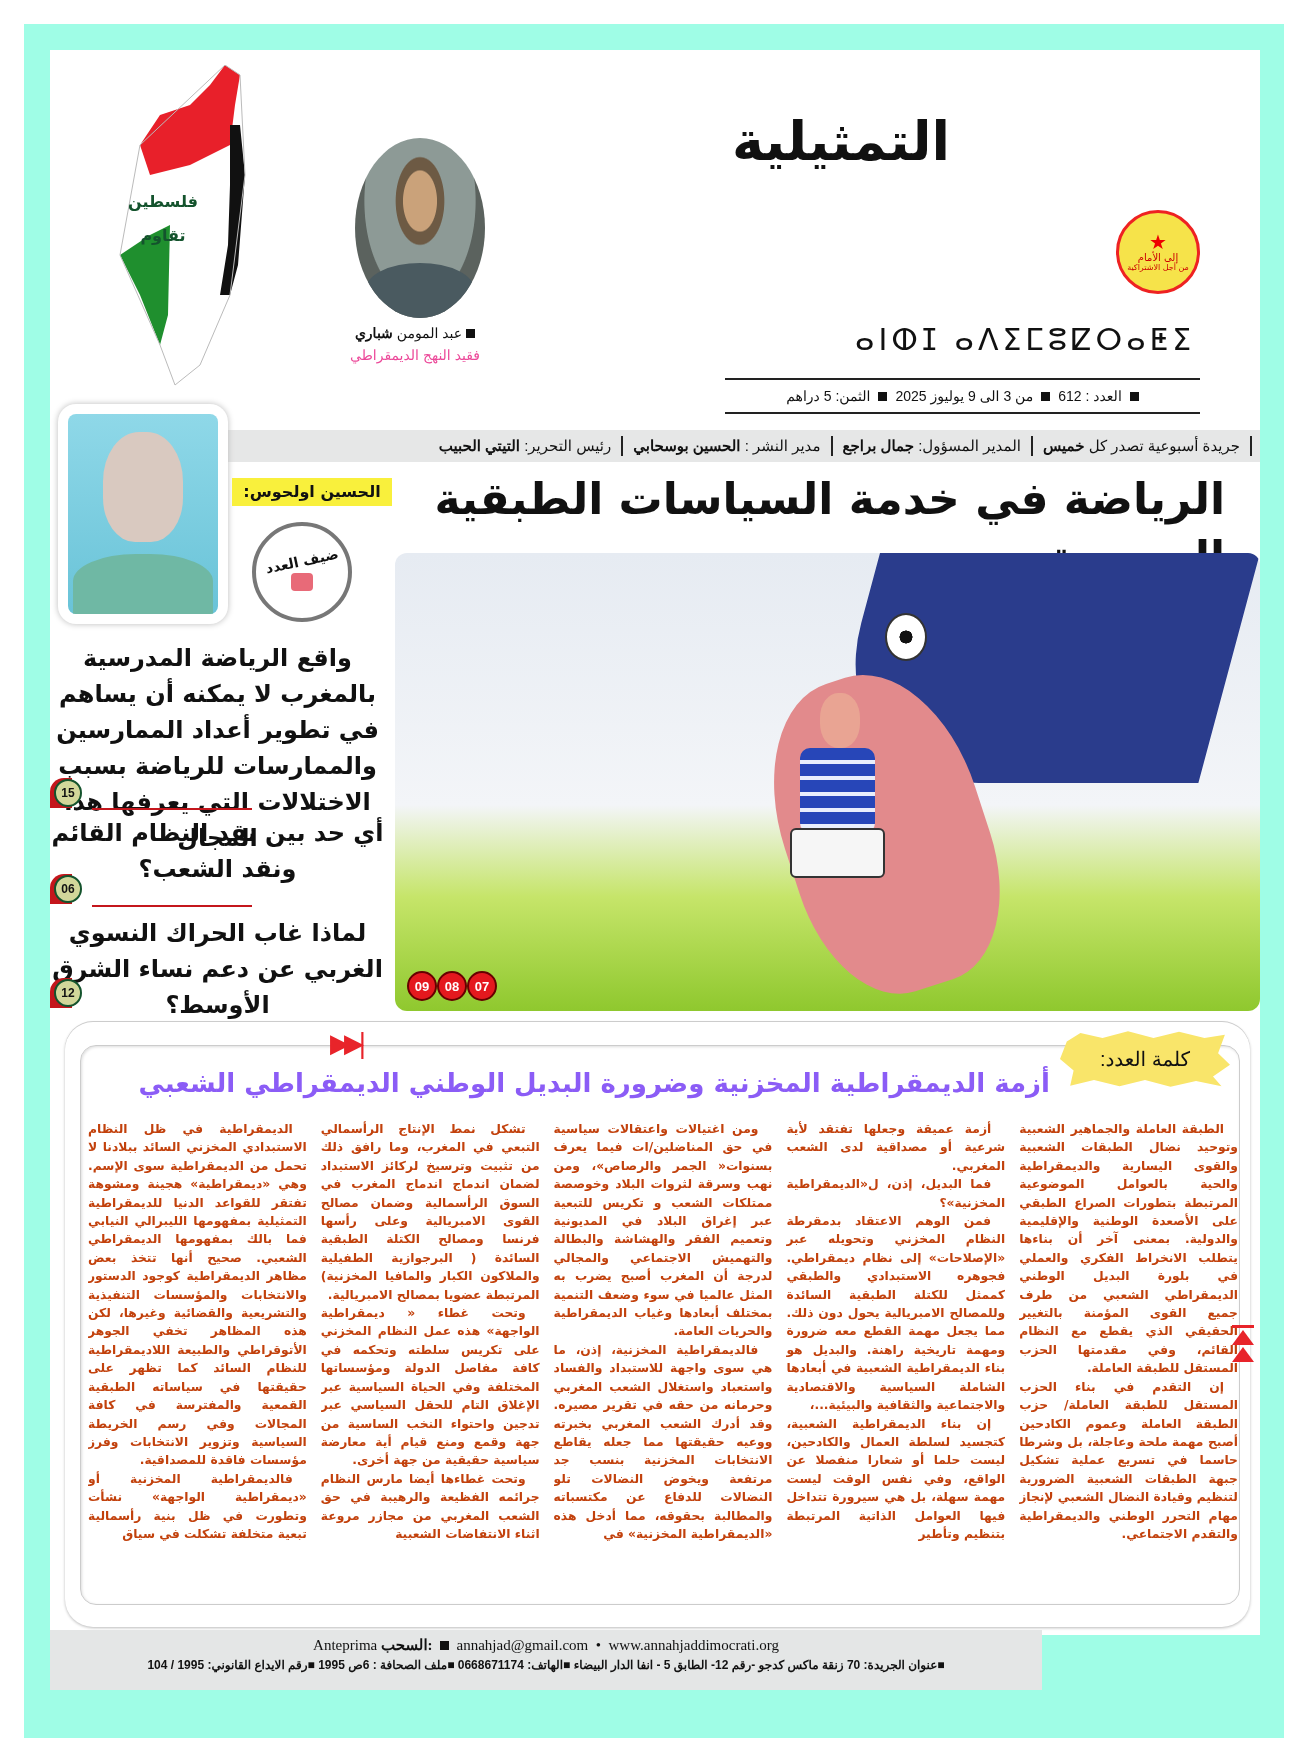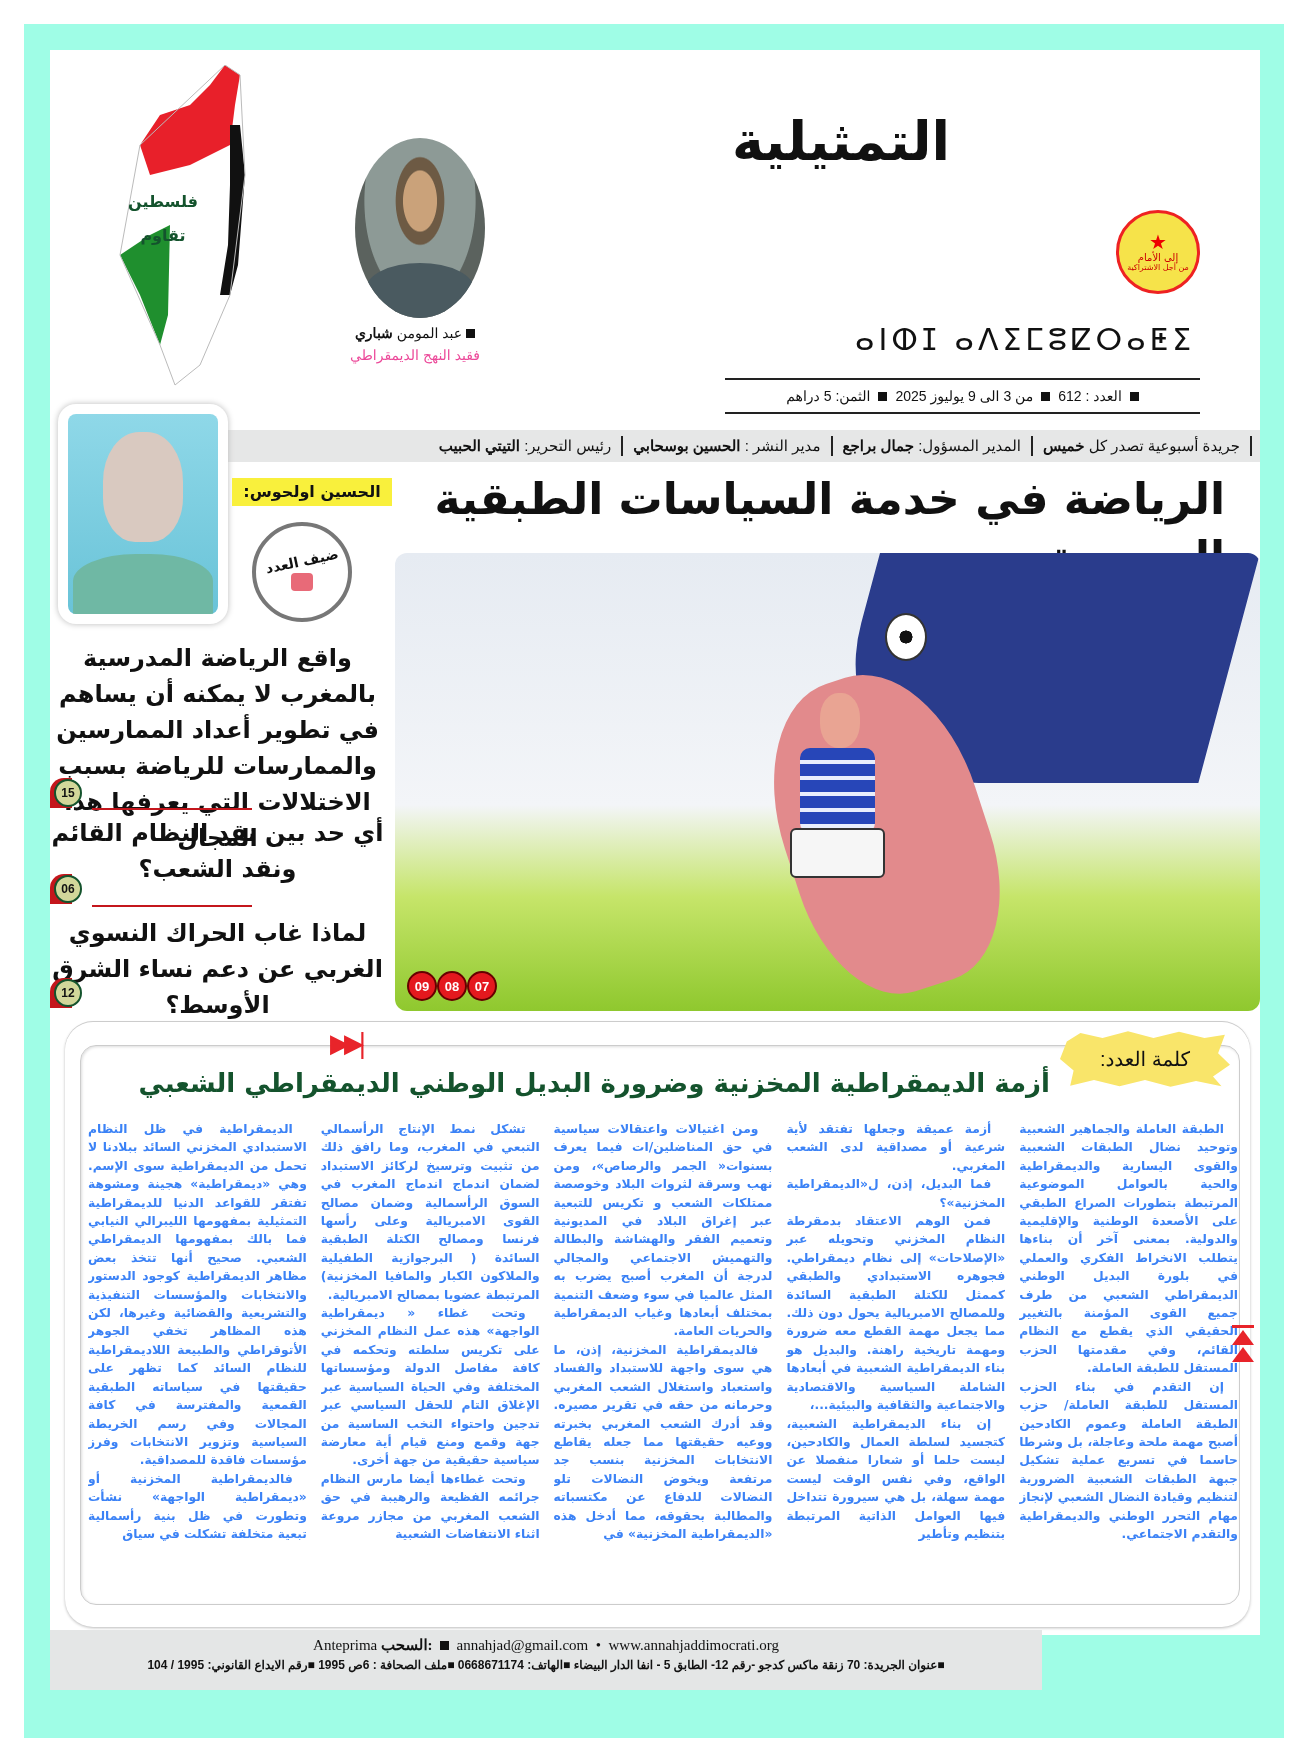--- a/index.html
+++ b/index.html
@@ -57,23 +57,23 @@
   .t3{top:915px;font-size:24px;line-height:36px}
   .page-ref{position:absolute;left:50px;width:42px;height:30px}
   .page-ref .tri{position:absolute;left:0;top:0;width:22px;height:30px;background:#c4161c;border-radius:14px 0 0 0}
   .page-ref .num{position:absolute;left:4px;top:1px;width:28px;height:28px;border-radius:50%;background:#d2d79a;border:2px solid #14532d;font-weight:bold;font-size:12px;display:flex;align-items:center;justify-content:center;font-family:"Liberation Sans",sans-serif}
   .teaser-divider{position:absolute;left:92px;width:160px;height:2px;background:#c4161c}
   
   .editorial-box{position:absolute;left:65px;top:1022px;width:1185px;height:605px;border-radius:28px;background:#fff;box-shadow:0 -1px 0 #ccc, 0 1px 3px #bbb}
   .editorial-inner{position:absolute;left:80px;top:1045px;width:1160px;height:560px;border-radius:16px;border:1px solid #ccc;box-shadow:inset 1px 1px 3px #ddd}
   .ff-icon{position:absolute;left:330px;top:1030px;color:#e8242a;font-size:26px;line-height:26px;letter-spacing:-6px}
   .kalima{position:absolute;left:1060px;top:1030px;width:170px;height:58px;background:#f9e56a;clip-path:polygon(4% 20%,12% 5%,25% 14%,40% 2%,55% 14%,70% 3%,85% 14%,97% 8%,93% 40%,100% 60%,90% 80%,95% 97%,80% 88%,65% 98%,50% 86%,35% 97%,20% 86%,6% 96%,8% 70%,0% 50%);display:flex;align-items:center;justify-content:center;direction:rtl;font-size:20px;color:#111;font-family:"Liberation Sans",sans-serif}
-  .editorial-title{position:absolute;left:90px;top:1065px;width:960px;text-align:right;direction:rtl;color:#14532d;font-weight:bold;font-size:26px;line-height:36px}
+  .editorial-title{position:absolute;left:90px;top:1065px;width:960px;text-align:right;direction:rtl;color:#8b5cf6;font-weight:bold;font-size:26px;line-height:36px}
   .columns{position:absolute;left:88px;top:1120px;width:1150px;height:490px;display:flex;flex-direction:row-reverse;gap:14px;direction:rtl}
-  .col{flex:1;font-size:12.3px;line-height:18.4px;text-align:justify;font-weight:bold;color:#3b82f6;font-family:"DejaVu Sans",sans-serif;overflow:hidden}
+  .col{flex:1;font-size:12.3px;line-height:18.4px;text-align:justify;font-weight:bold;color:#c2410c;font-family:"DejaVu Sans",sans-serif;overflow:hidden}
   .col p{text-indent:14px}
   .mark{position:absolute;left:1232px;top:1325px;width:22px;height:40px}
   
   .footer{position:absolute;left:50px;top:1630px;width:992px;height:60px;background:#e4e6e6;text-align:center;font-family:"Liberation Serif",serif}
   .footer-line1{font-size:15px;padding-top:6px;direction:ltr}
   .footer-line2{font-size:12px;padding-top:4px;direction:rtl;font-weight:bold;font-family:"Liberation Sans",sans-serif}
 </style>
 </head>
 <body>
 

